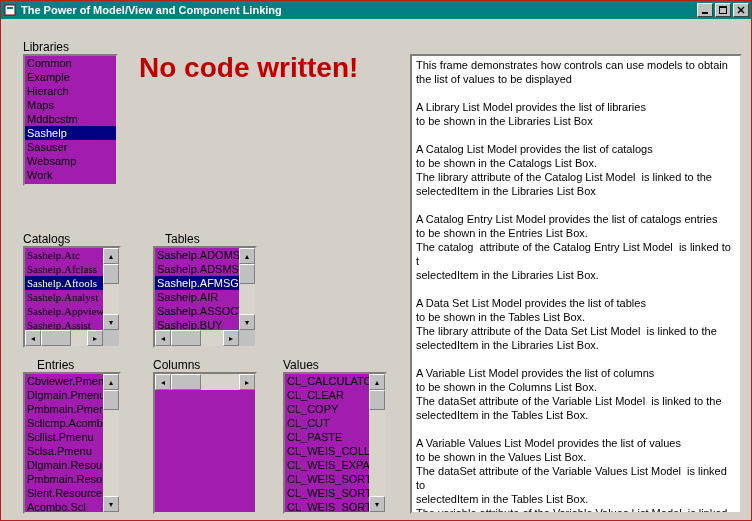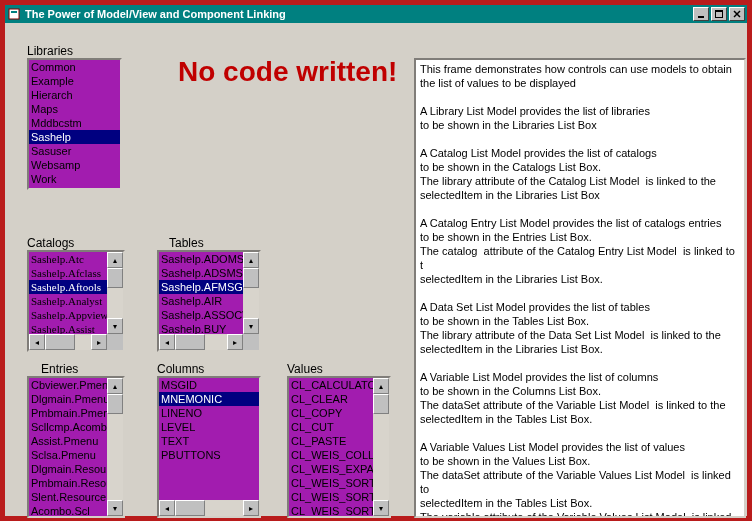--- a/index.html
+++ b/index.html
@@ -9,21 +9,21 @@
     font-size: 11px;
     background: #000;
     width: 752px;
     height: 521px;
     overflow: hidden;
   }
   .window {
     width: 752px;
     height: 521px;
     background: #d4d0c8;
-    border: 5px solid #b91c1c;
+    border: 1px solid #b91c1c;
   }
   .titlebar {
     background: #008080;
     color: #fff;
     font-weight: bold;
     height: 18px;
     display: flex;
     align-items: center;
     padding: 0 2px;
   }
@@ -191,21 +191,21 @@
             <div class="item">Maps</div>
             <div class="item">Mddbcstm</div>
             <div class="item sel">Sashelp</div>
             <div class="item">Sasuser</div>
             <div class="item">Websamp</div>
             <div class="item">Work</div>
           </div>
         </div>
       </div>
 
-    <div class="big-msg" style="left:138px; top:33px;margin-left:35px;">No code written!</div>
+    <div class="big-msg" style="left:138px; top:33px;">No code written!</div>
 
     <div class="label" style="left:22px; top:213px;">Catalogs</div>
     <div class="listbox" style="left:22px; top:227px; width:98px; height:102px;font-family:Liberation Serif, serif;">
         <div class="list-inner has-vscroll">
           <div class="list-rows" style="right: 16px;">
             <div class="item">Sashelp.Atc</div>
             <div class="item">Sashelp.Afclass</div>
             <div class="item sel">Sashelp.Aftools</div>
             <div class="item">Sashelp.Analyst</div>
             <div class="item">Sashelp.Appview</div>
@@ -259,49 +259,39 @@
       </div>
 
     <div class="label" style="left:36px; top:339px;">Entries</div>
     <div class="listbox" style="left:22px; top:353px; width:98px; height:142px;">
         <div class="list-inner has-vscroll">
           <div class="list-rows" style="right: 16px;">
             <div class="item">Cbviewer.Pmenu</div>
             <div class="item">Dlgmain.Pmenu</div>
             <div class="item">Pmbmain.Pmenu</div>
             <div class="item">Scllcmp.Acombo</div>
-            <div class="item">Assist.Pmenu</div>
+            <div class="item">Scllist.Pmenu</div>
             <div class="item">Sclsa.Pmenu</div>
             <div class="item">Dlgmain.Resource</div>
             <div class="item">Pmbmain.Resourc</div>
             <div class="item">Slent.Resource</div>
             <div class="item">Acombo.Scl</div>
           </div>
           <div class="vscroll">
             <div class="sbtn">▴</div>
             <div class="strack">
               <div class="sthumb" style="left: 0px; right: 0px; top: 0px; height: 20px;"></div>
             </div>
             <div class="sbtn">▾</div>
           </div>
         </div>
       </div>
 
     <div class="label" style="left:152px; top:339px;">Columns</div>
     <div class="listbox" style="left:152px; top:353px; width:104px; height:142px;">
-        <div class="list-inner">
-          <div class="list-rows">
-            <div class="item">MSGID</div>
-            <div class="item sel">MNEMONIC</div>
-            <div class="item">LINENO</div>
-            <div class="item">LEVEL</div>
-            <div class="item">TEXT</div>
-            <div class="item">PBUTTONS</div>
-          </div>
-        </div>
         <div class="hscroll">
           <div class="sbtn">◂</div>
           <div class="strack">
             <div class="sthumb" style="top: 0px; bottom: 0px; left: 0px; width: 30px;"></div>
           </div>
           <div class="sbtn">▸</div>
         </div>
       </div>
 
     <div class="label" style="left:282px; top:339px;">Values</div>

